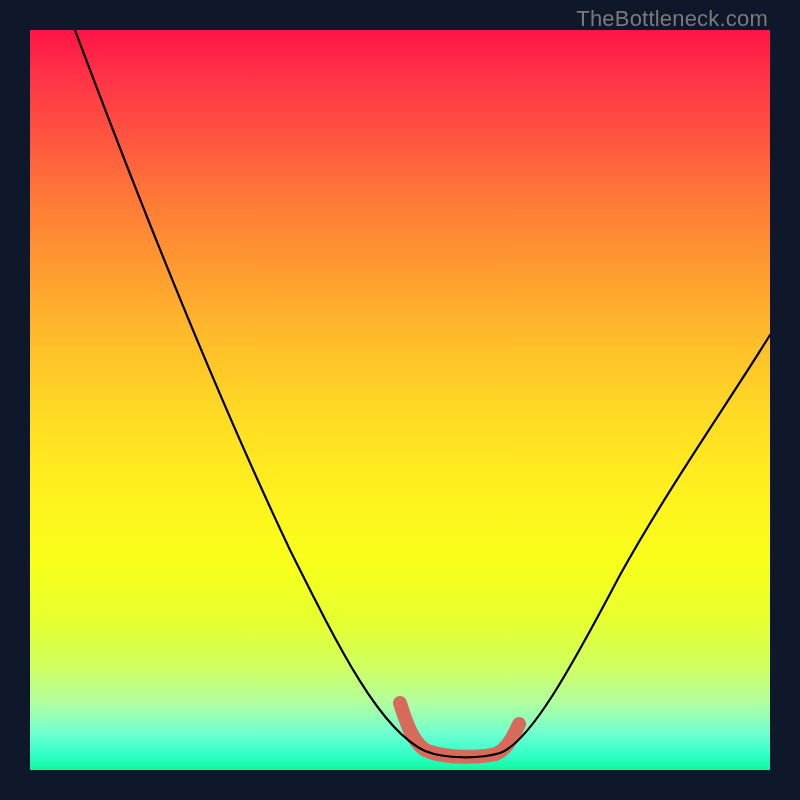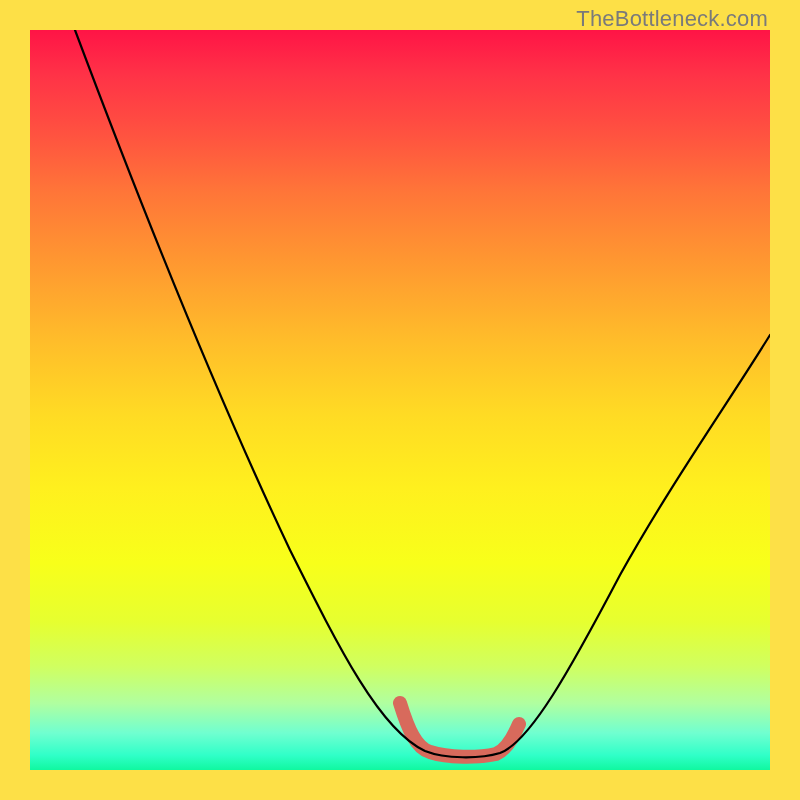--- a/index.html
+++ b/index.html
@@ -10,21 +10,21 @@
     background: #000;
     overflow: hidden;
     font-family: Arial, Helvetica, sans-serif;
   }
   .frame {
     position: absolute;
     left: 0;
     top: 0;
     width: 800px;
     height: 800px;
-    background: #fde047;
+    background: #0f172a;
   }
   .plot {
     position: absolute;
     left: 30px;
     top: 30px;
     width: 740px;
     height: 740px;
     background: linear-gradient(to bottom,
       #ff1446 0%,
       #ff3247 6%,

